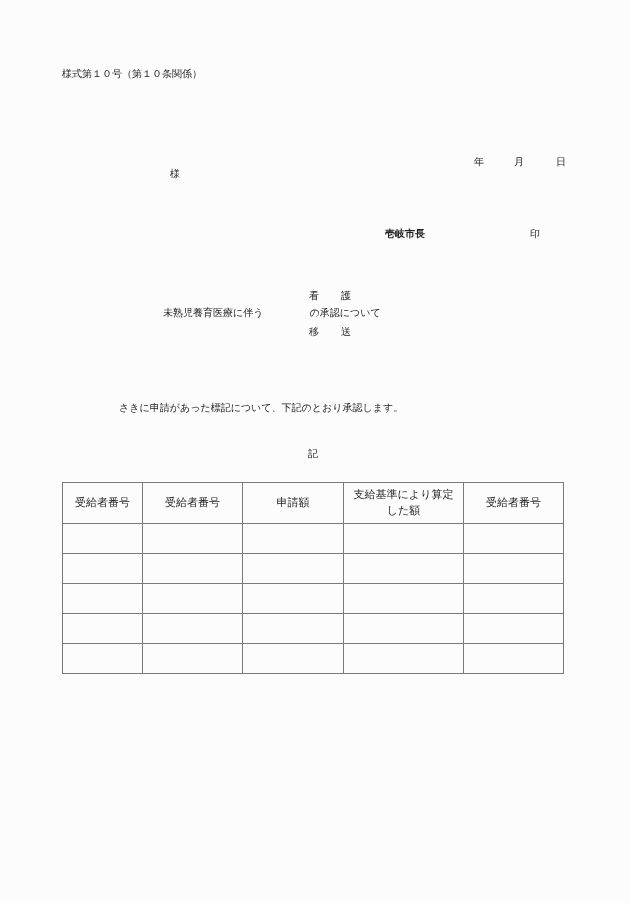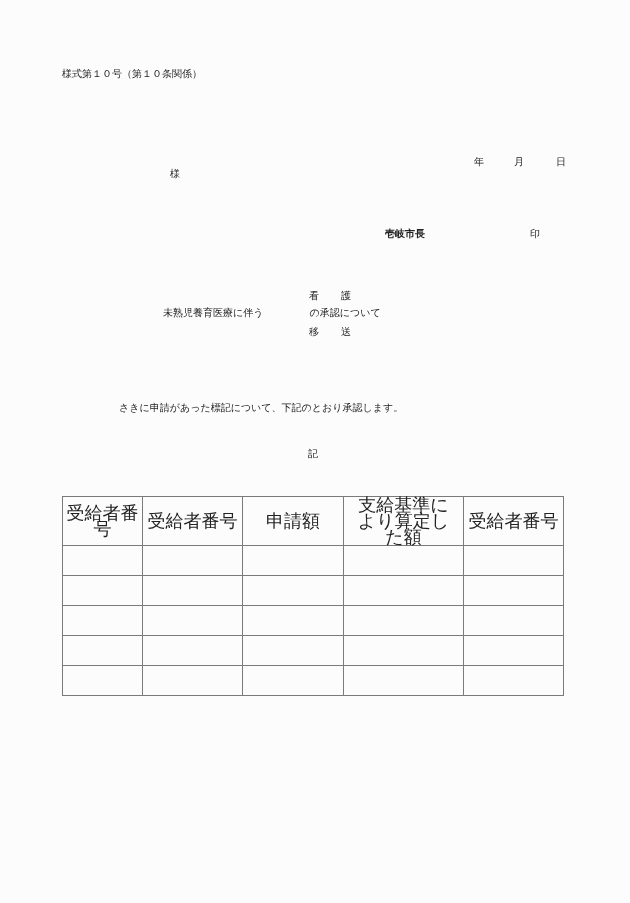--- a/index.html
+++ b/index.html
@@ -21,23 +21,23 @@
   .issuer { left: 385px; top: 226px; font-weight: bold; }
   .seal { left: 530px; top: 226px; }
   .title-block { left: 0; width: 630px; top: 286px; }
   .title-top { position: absolute; left: 309px; top: 2px; letter-spacing: 6px; }
   .title-mid { position: absolute; left: 163px; top: 19px; }
   .title-mid .blank { display: inline-block; width: 46px; }
   .title-bottom { position: absolute; left: 309px; top: 38px; letter-spacing: 6px; }
   .body-text { left: 77px; top: 400px; margin-left: 42px; }
   .ki { left: 308px; top: 446px; }
   table.record {
-    position: absolute; left: 62px; top: 496px;
+    position: absolute; left: 62px; top: 482px;
     border-collapse: collapse;
-    font-size: 18px;
+    font-size: 11px;
     table-layout: fixed;
   }
   table.record th, table.record td {
     border: 1px solid #7a7a7a;
     padding: 0;
     text-align: center;
     vertical-align: middle;
     font-weight: normal;
   }
   table.record th { height: 40px; line-height: 16px; }

